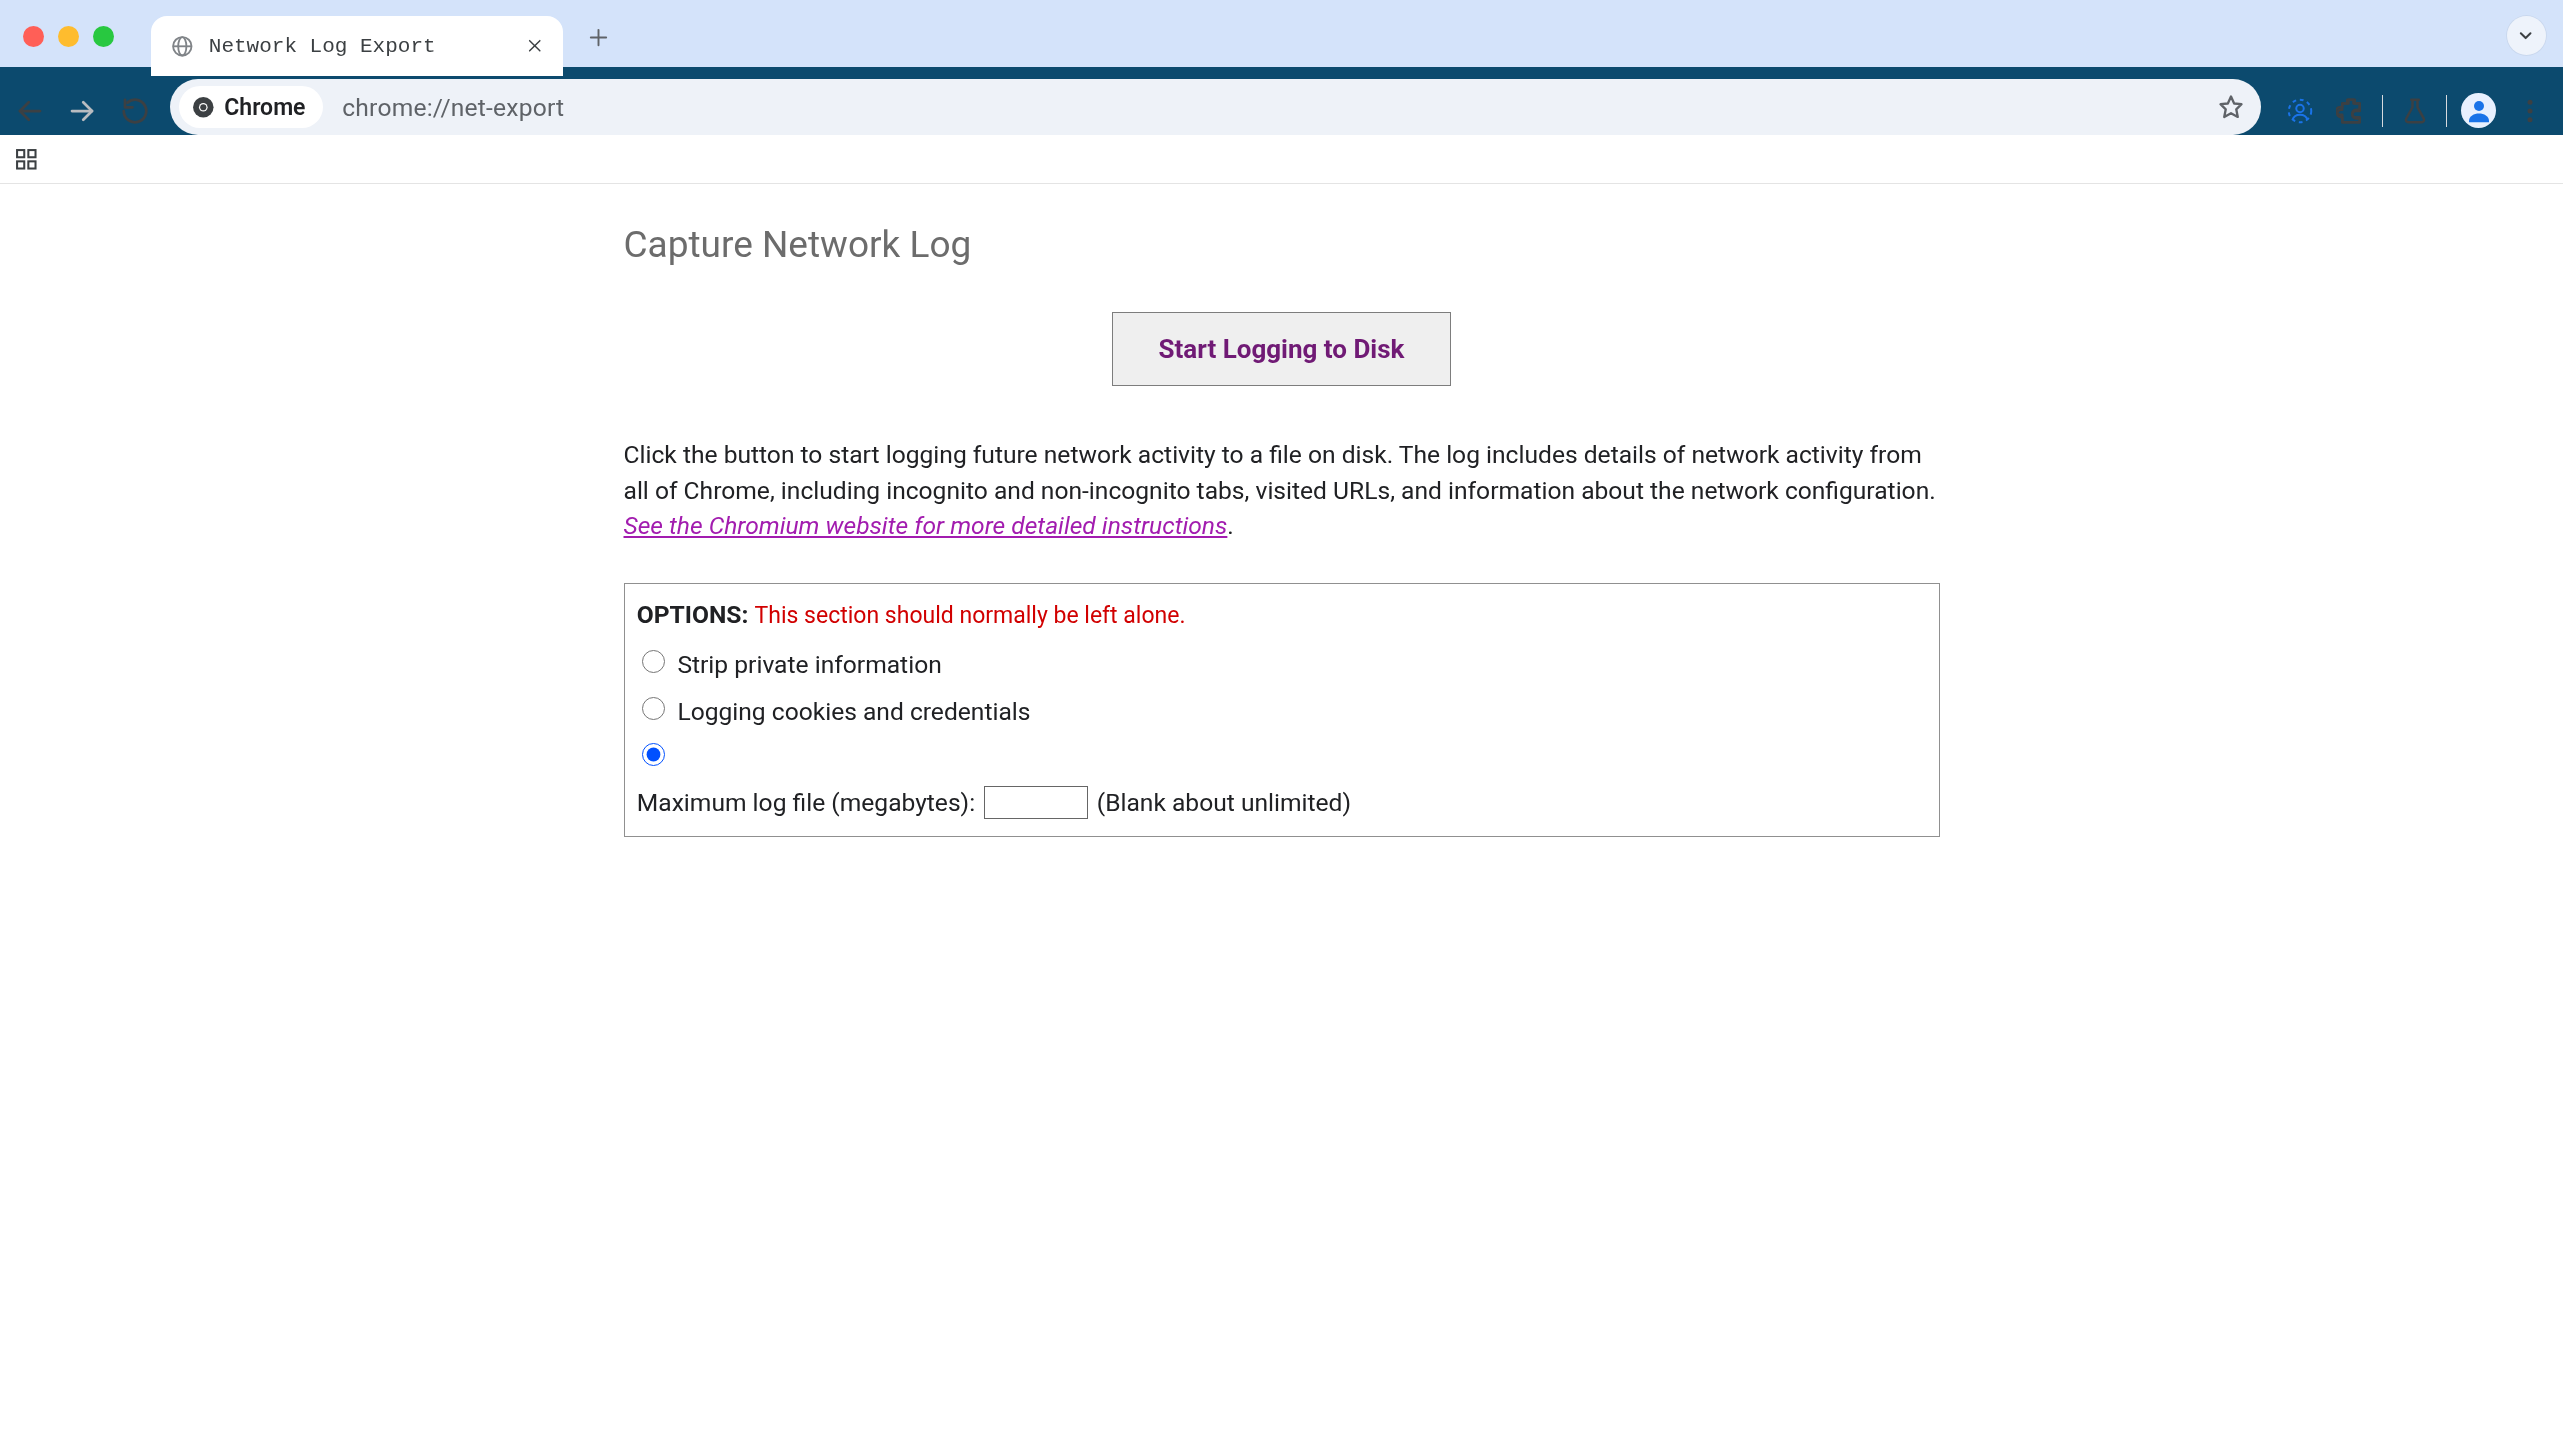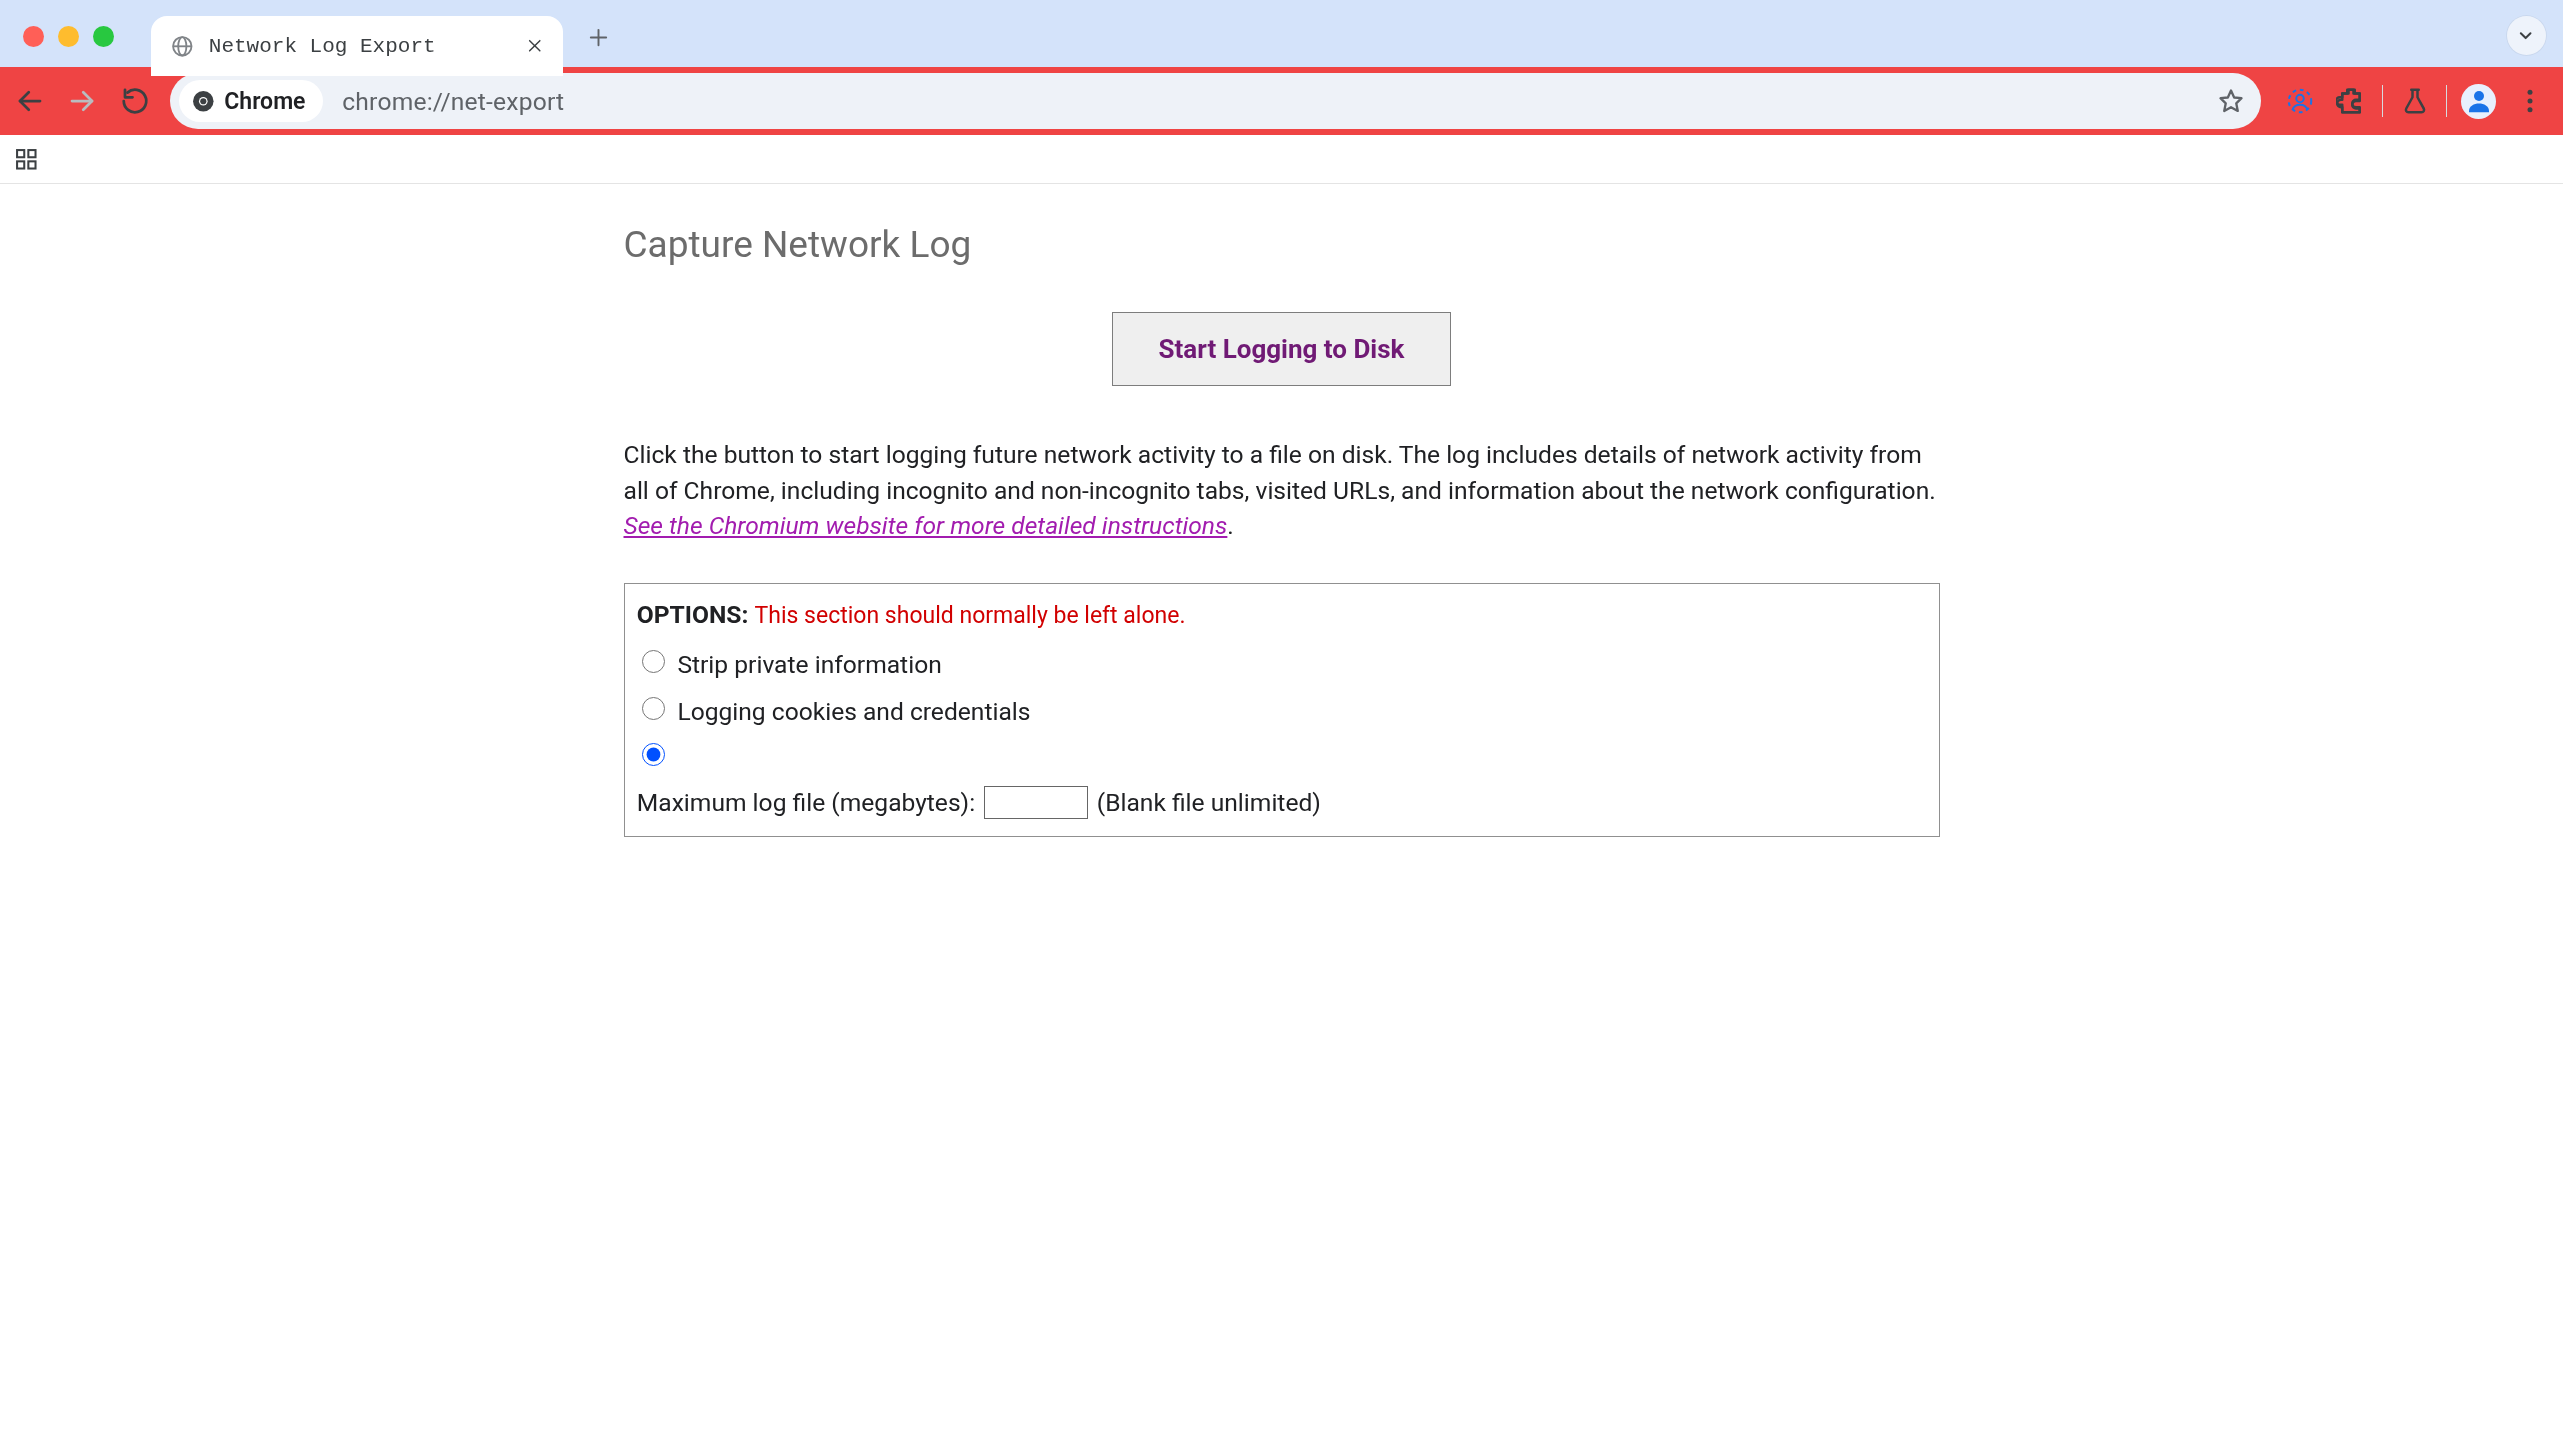--- a/index.html
+++ b/index.html
@@ -81,23 +81,23 @@
     border-radius: 50%;
     display:flex; align-items:center; justify-content:center;
     color:#5f6368;
     box-shadow: 0 0 0 0.9px rgba(0,0,0,0.05);
     cursor:pointer;
   }
 
   
   .toolbar {
     height: 68px;
-    background: #ef4444;
+    background: #0c4a6e;
     display: flex;
-    align-items: center;
+    align-items: flex-end;
     padding: 0 8.8px 0 5.3px;
     gap: 3.5px;
   }
   .icon-btn {
     width: 49px; height: 49px;
     display:flex; align-items:center; justify-content:center;
     color:#5f6368;
     cursor:pointer;
     border-radius: 50%;
   }
@@ -396,17 +396,17 @@
       <input type="radio" name="priv" style="">
       <span>Logging cookies and credentials</span>
     </label>
     <label class="radio-row">
       <input type="radio" name="priv" checked="" style="">
     </label>
 
     <div class="size-row">
       <span>Maximum log file (megabytes):</span>
       <input type="text" value="" style="">
-      <span class="size-note">(Blank file unlimited)</span>
+      <span class="size-note">(Blank about unlimited)</span>
     </div>
   </div>
 </div>
 
 
 </body></html>

